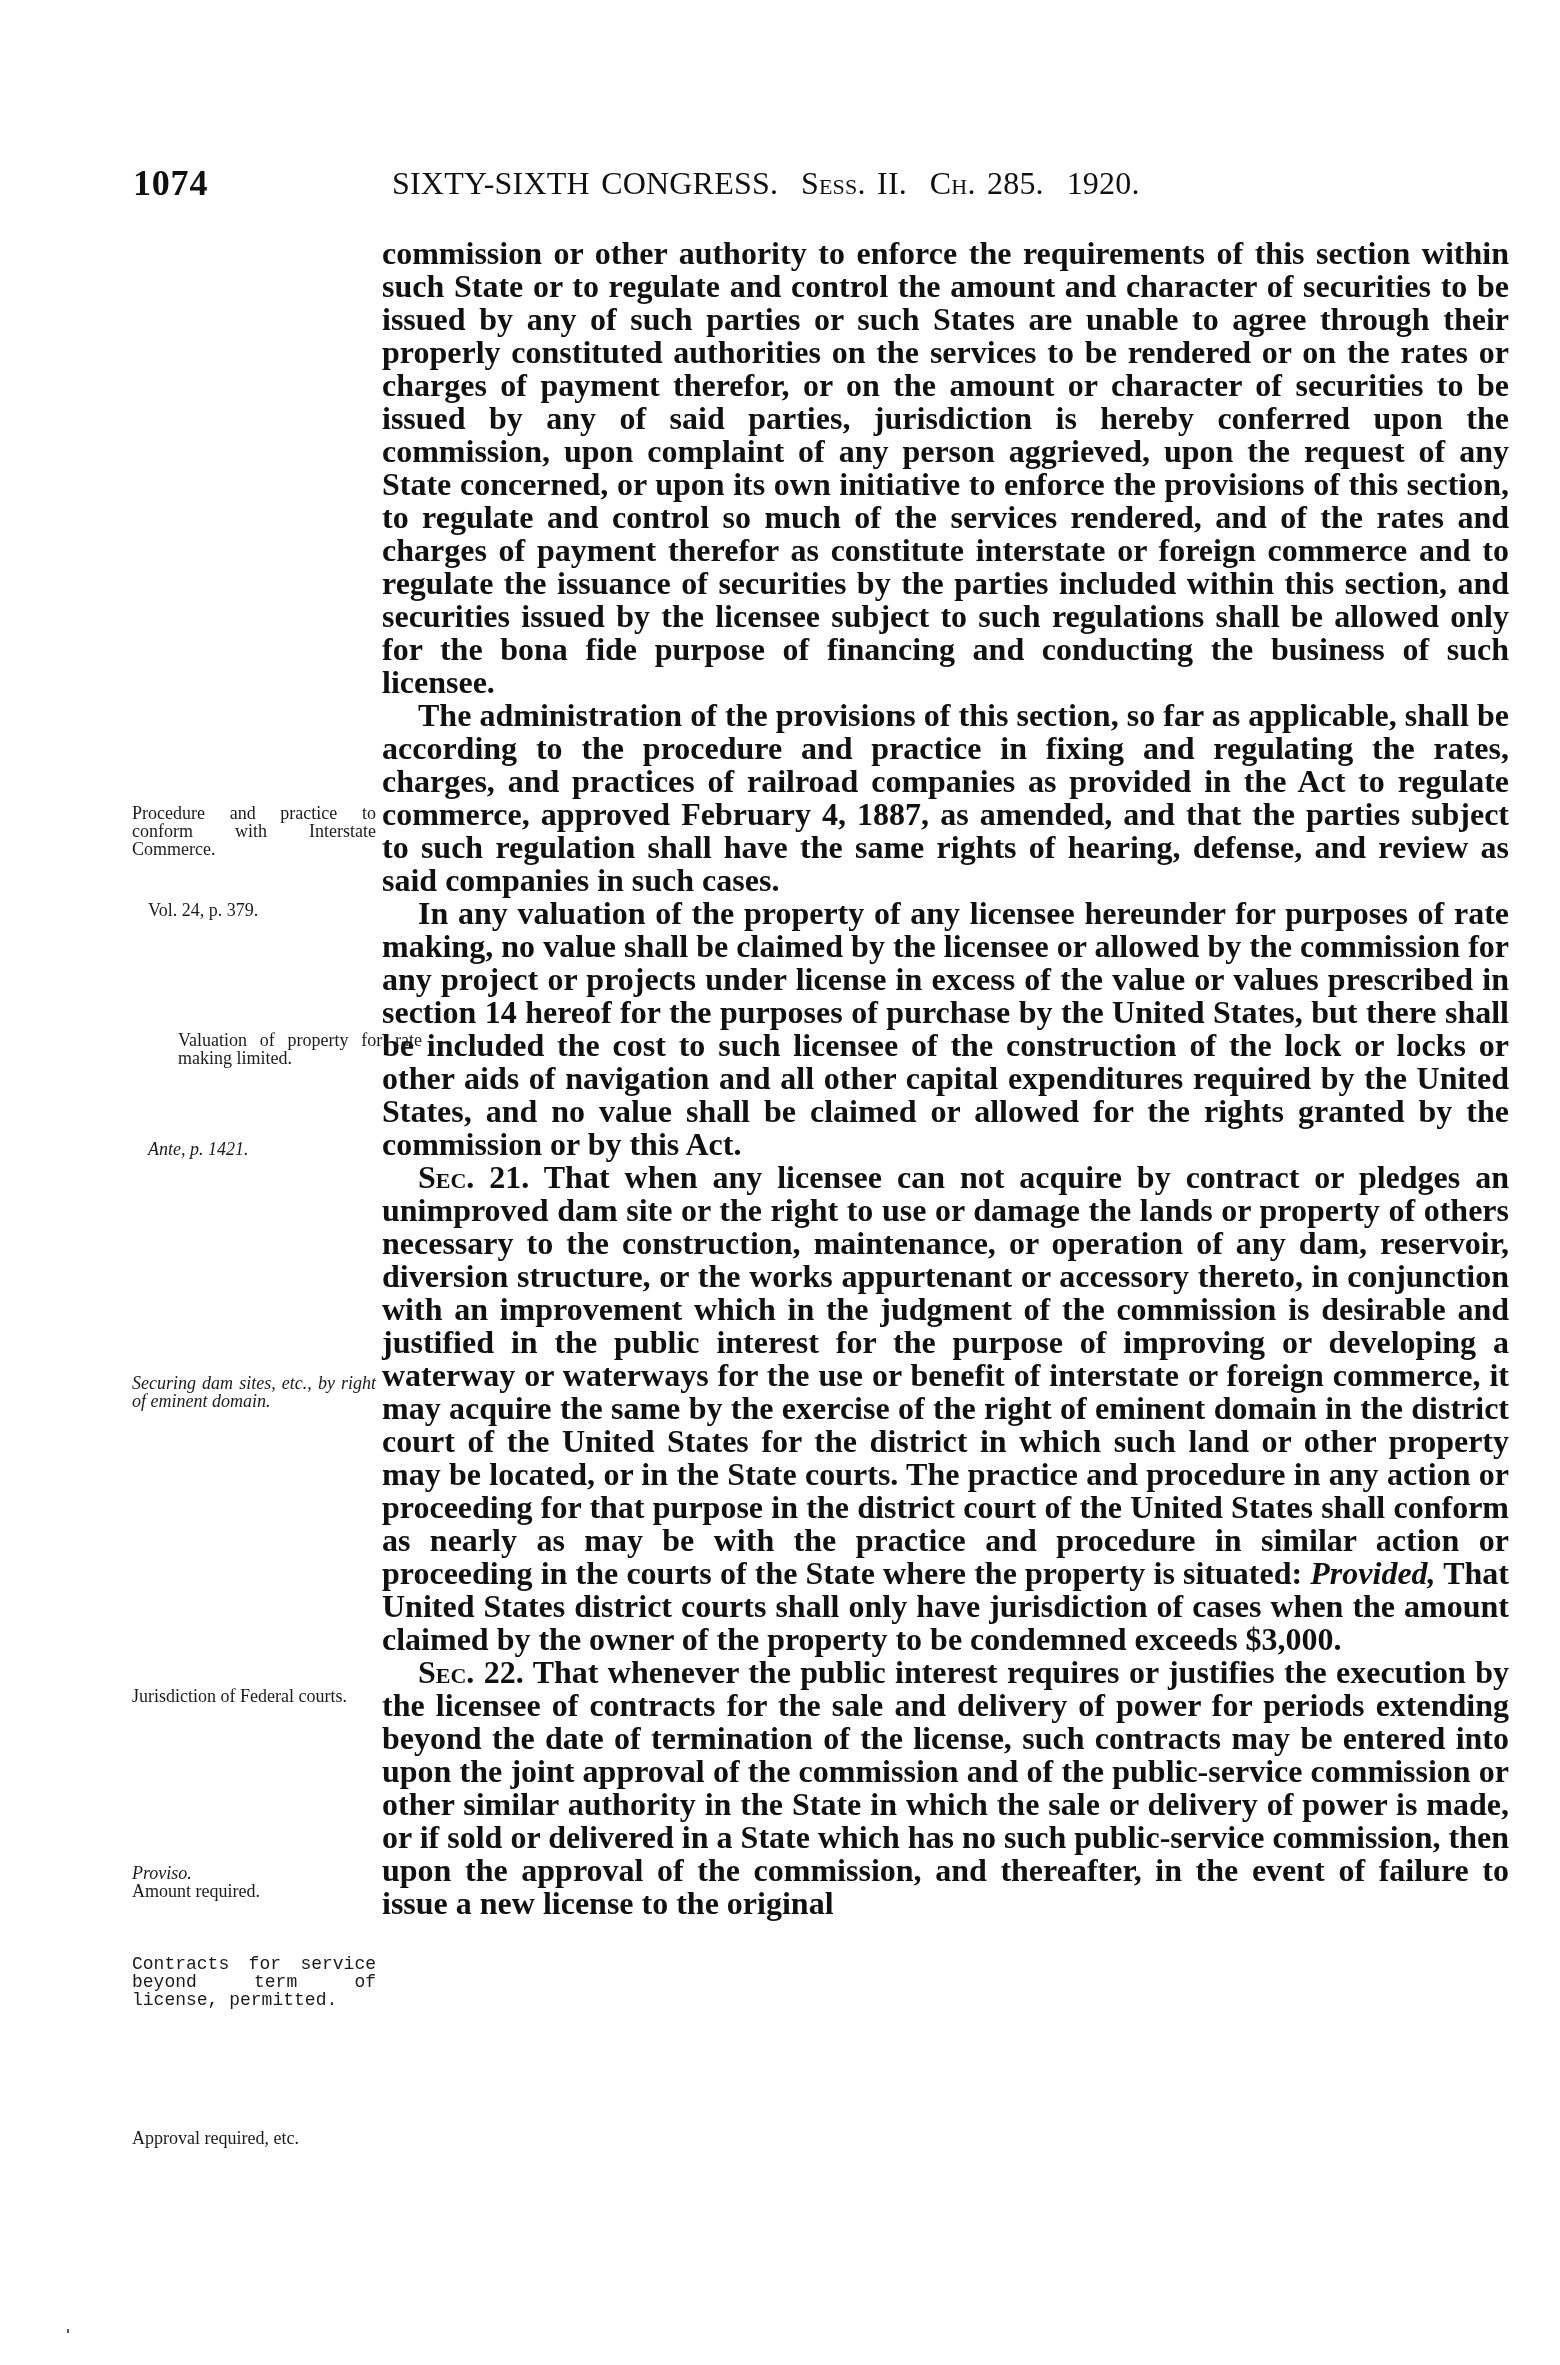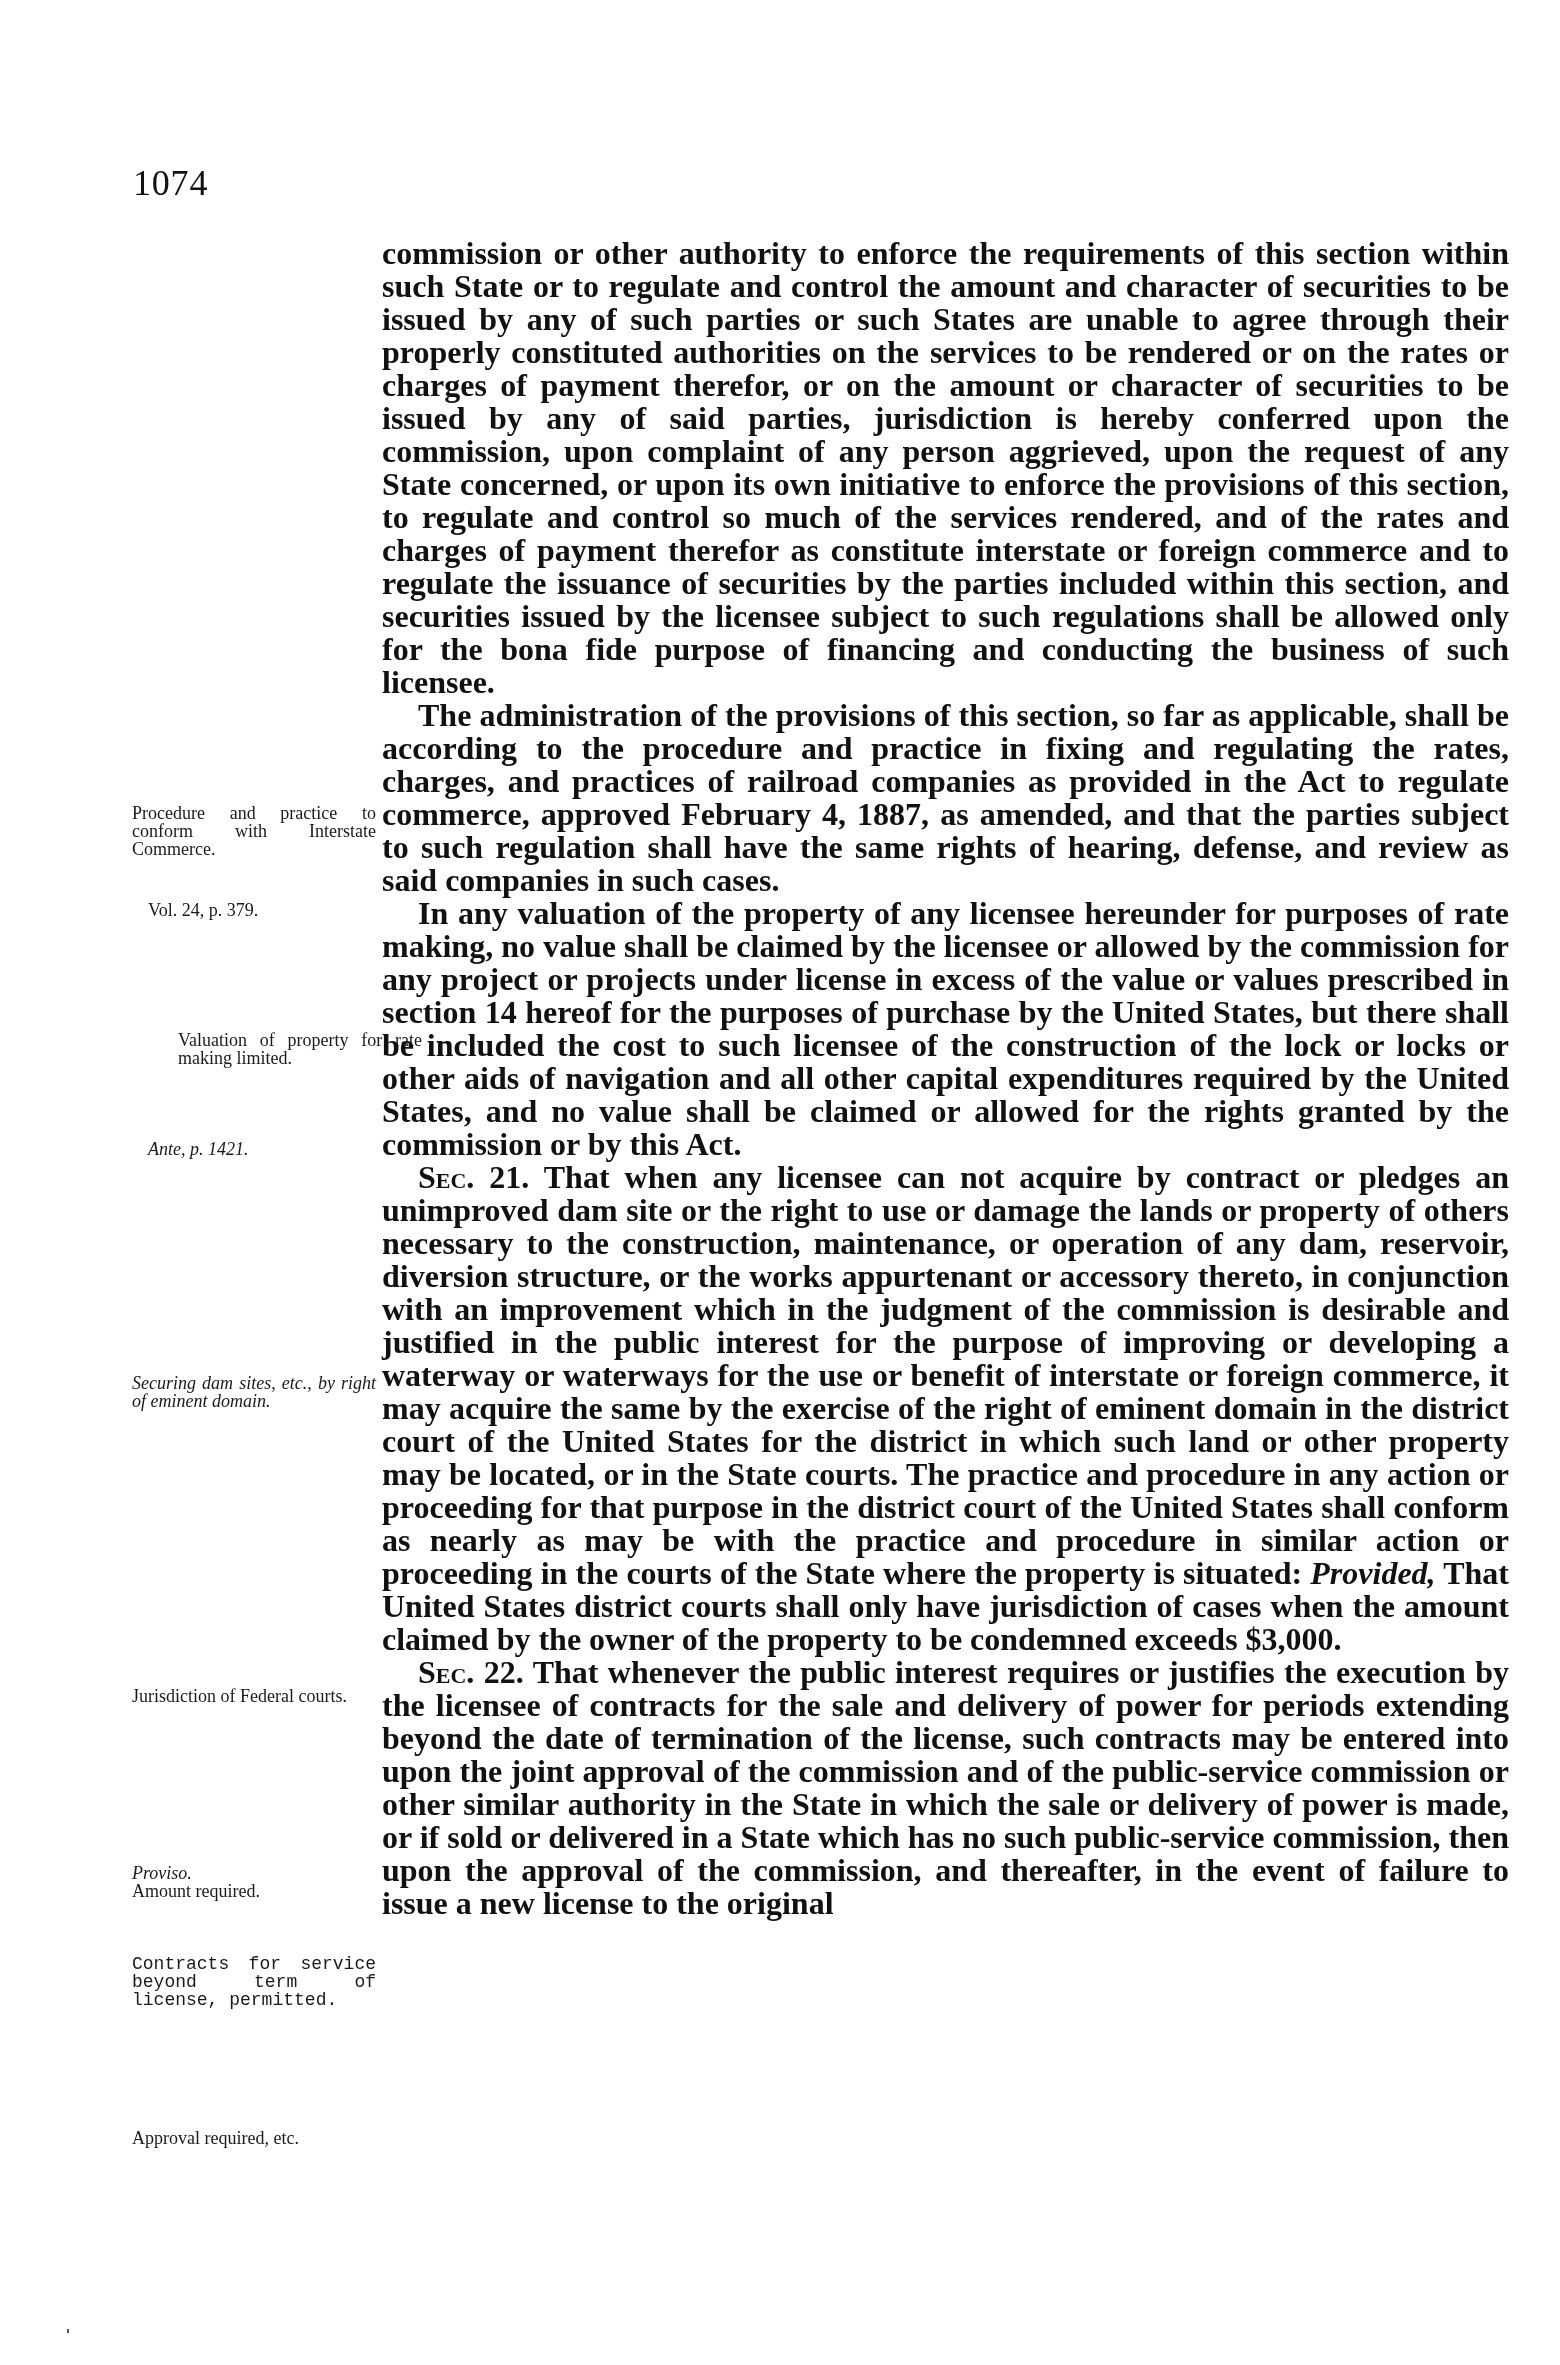--- a/index.html
+++ b/index.html
@@ -5,21 +5,21 @@
   html, body { margin: 0; padding: 0; background: #ffffff; }
   body {
     width: 1561px; height: 2366px; position: relative; overflow: hidden;
     font-family: "DejaVu Serif", "Liberation Serif", serif; color: #111111;
   }
   .header {
     position: absolute; top: 159px; left: 0; width: 1561px; height: 49px;
   }
   .page-number {
     position: absolute; left: 133px; top: 0; font-size: 36px; line-height: 49px;
-    font-family: "Liberation Serif", serif; font-weight: normal; letter-spacing: 0.8px; text-align: center;
+    font-family: "Liberation Serif", serif; font-weight: bold; letter-spacing: 0.8px; text-align: center;
   }
   .running-head {
     position: absolute; left: 392px; top: 0; width: 1031px; line-height: 49px;
     font-family: "Liberation Serif", serif; font-size: 32px; white-space: nowrap;
     word-spacing: 3.2px; letter-spacing: 0.2px;
   }
   .running-head .sc { font-variant: small-caps; }
   .body {
     position: absolute; left: 382px; top: 237px; width: 1127px;
     font-family: "Liberation Serif", serif; font-size: 32px; line-height: 33px;
@@ -38,20 +38,21 @@
   .margin-note em { font-style: italic; }
   .stray-mark {
     position: absolute; left: 67px; top: 2329px; width: 1.6px; height: 4px; background: #555;
   }
 </style>
 </head>
 <body>
 
 <div class="header">
   <span class="page-number">1074</span>
+  <span class="running-head"><span>SIXTY-SIXTH CONGRESS.</span>&nbsp;&nbsp;<span class="sc">Sess. II.</span>&nbsp;&nbsp;<span class="sc">Ch. 285.</span>&nbsp;&nbsp;<span>1920.</span></span>
 </div>
 
 <div class="margin-note" style="top:804px;">Procedure and practice to conform with Interstate Commerce.</div>
 <div class="margin-note cite" style="top:901px;">Vol. 24, p. 379.</div>
 <div class="margin-note" style="top:1031px;margin-left:46px;">Valuation of property for rate making limited.</div>
 <div class="margin-note cite" style="top:1140px;"><em>Ante, p. 1421.</em></div>
 <div class="margin-note" style="top:1374px;font-style:italic;">Securing dam sites, etc., by right of eminent domain.</div>
 <div class="margin-note" style="top:1687px;">Jurisdiction of Federal courts.</div>
 <div class="margin-note" style="top:1864px;"><em>Proviso.</em></div>
 <div class="margin-note" style="top:1882px;">Amount required.</div>

